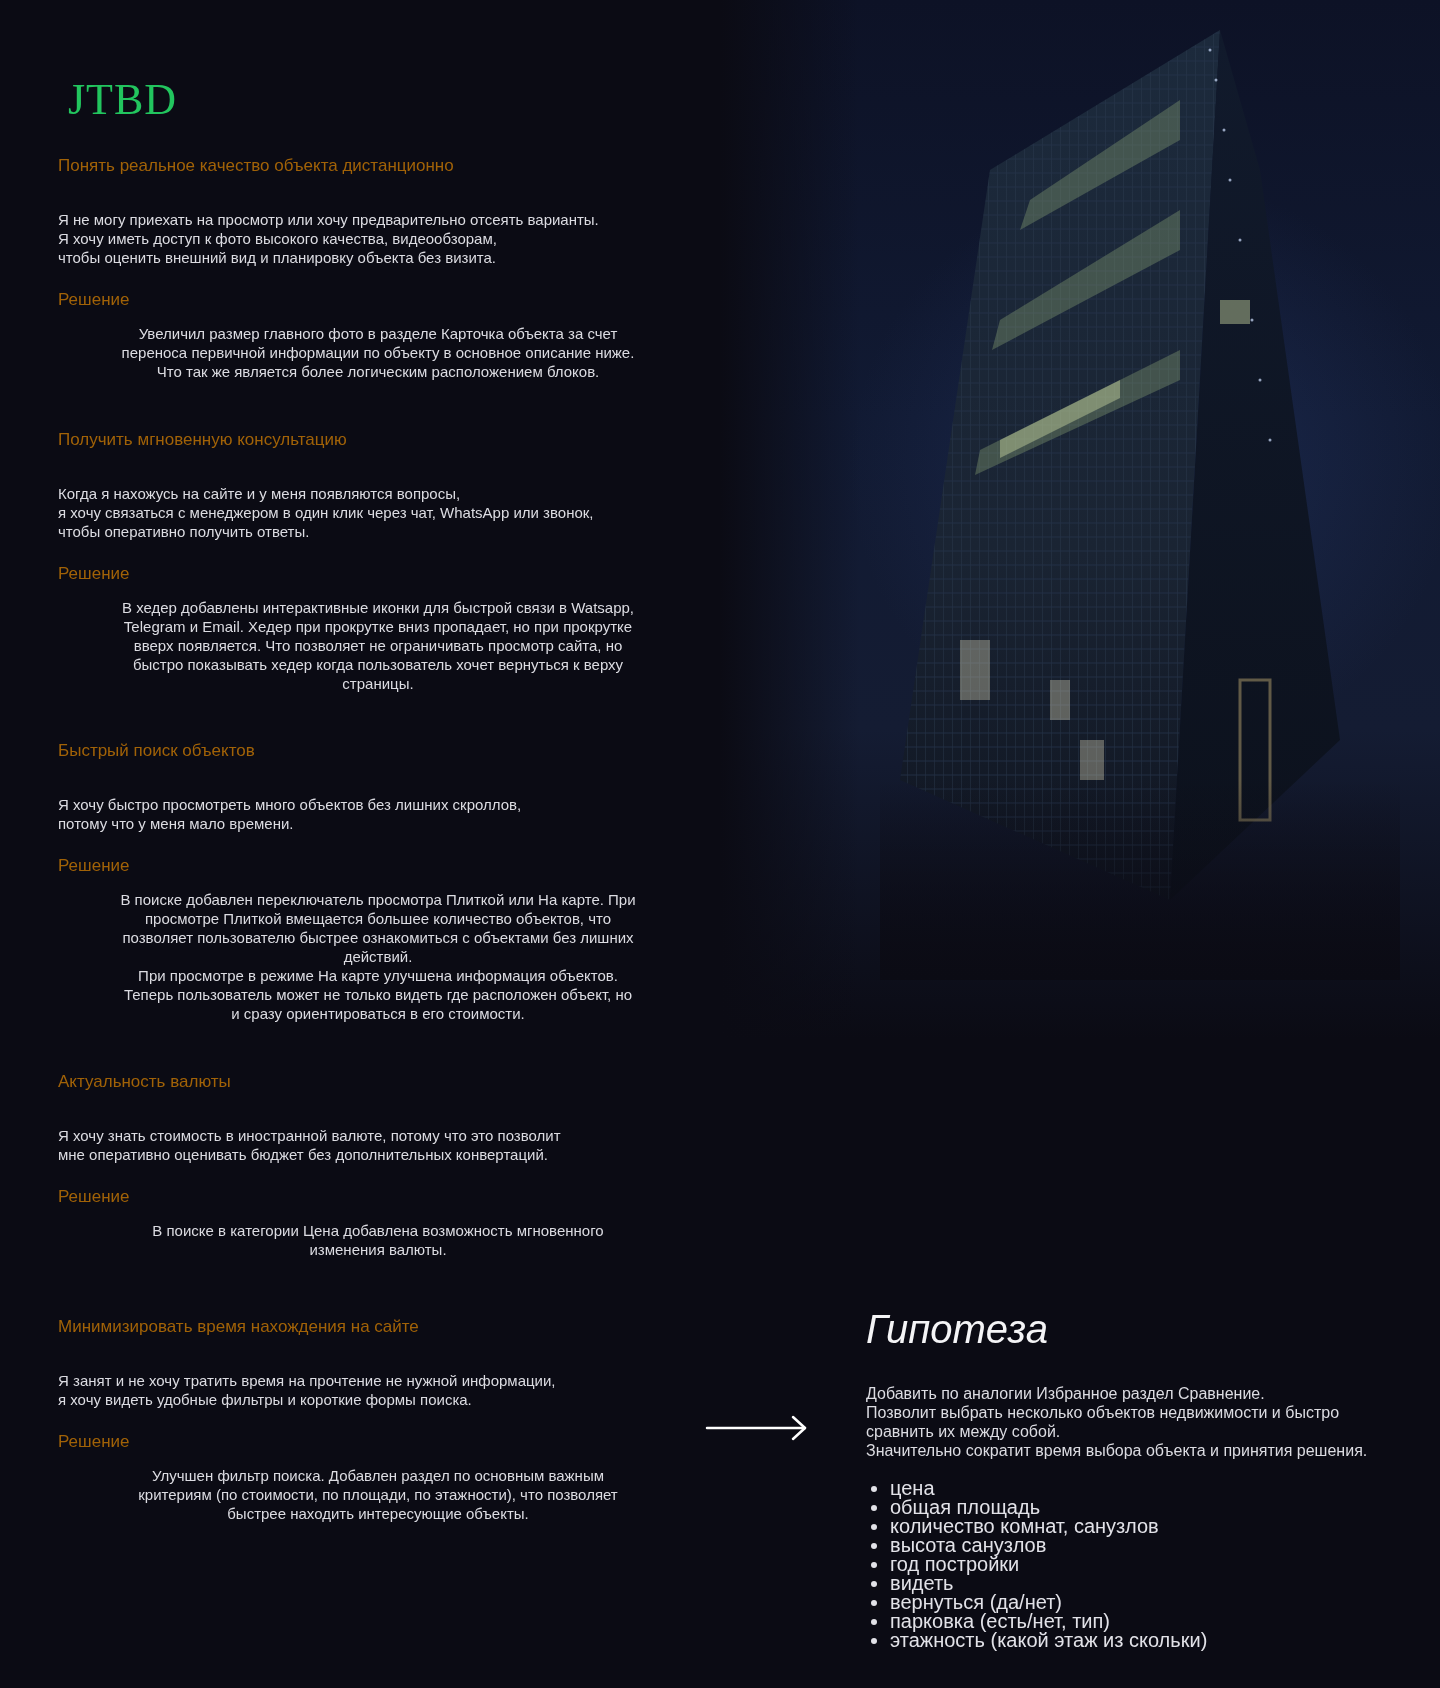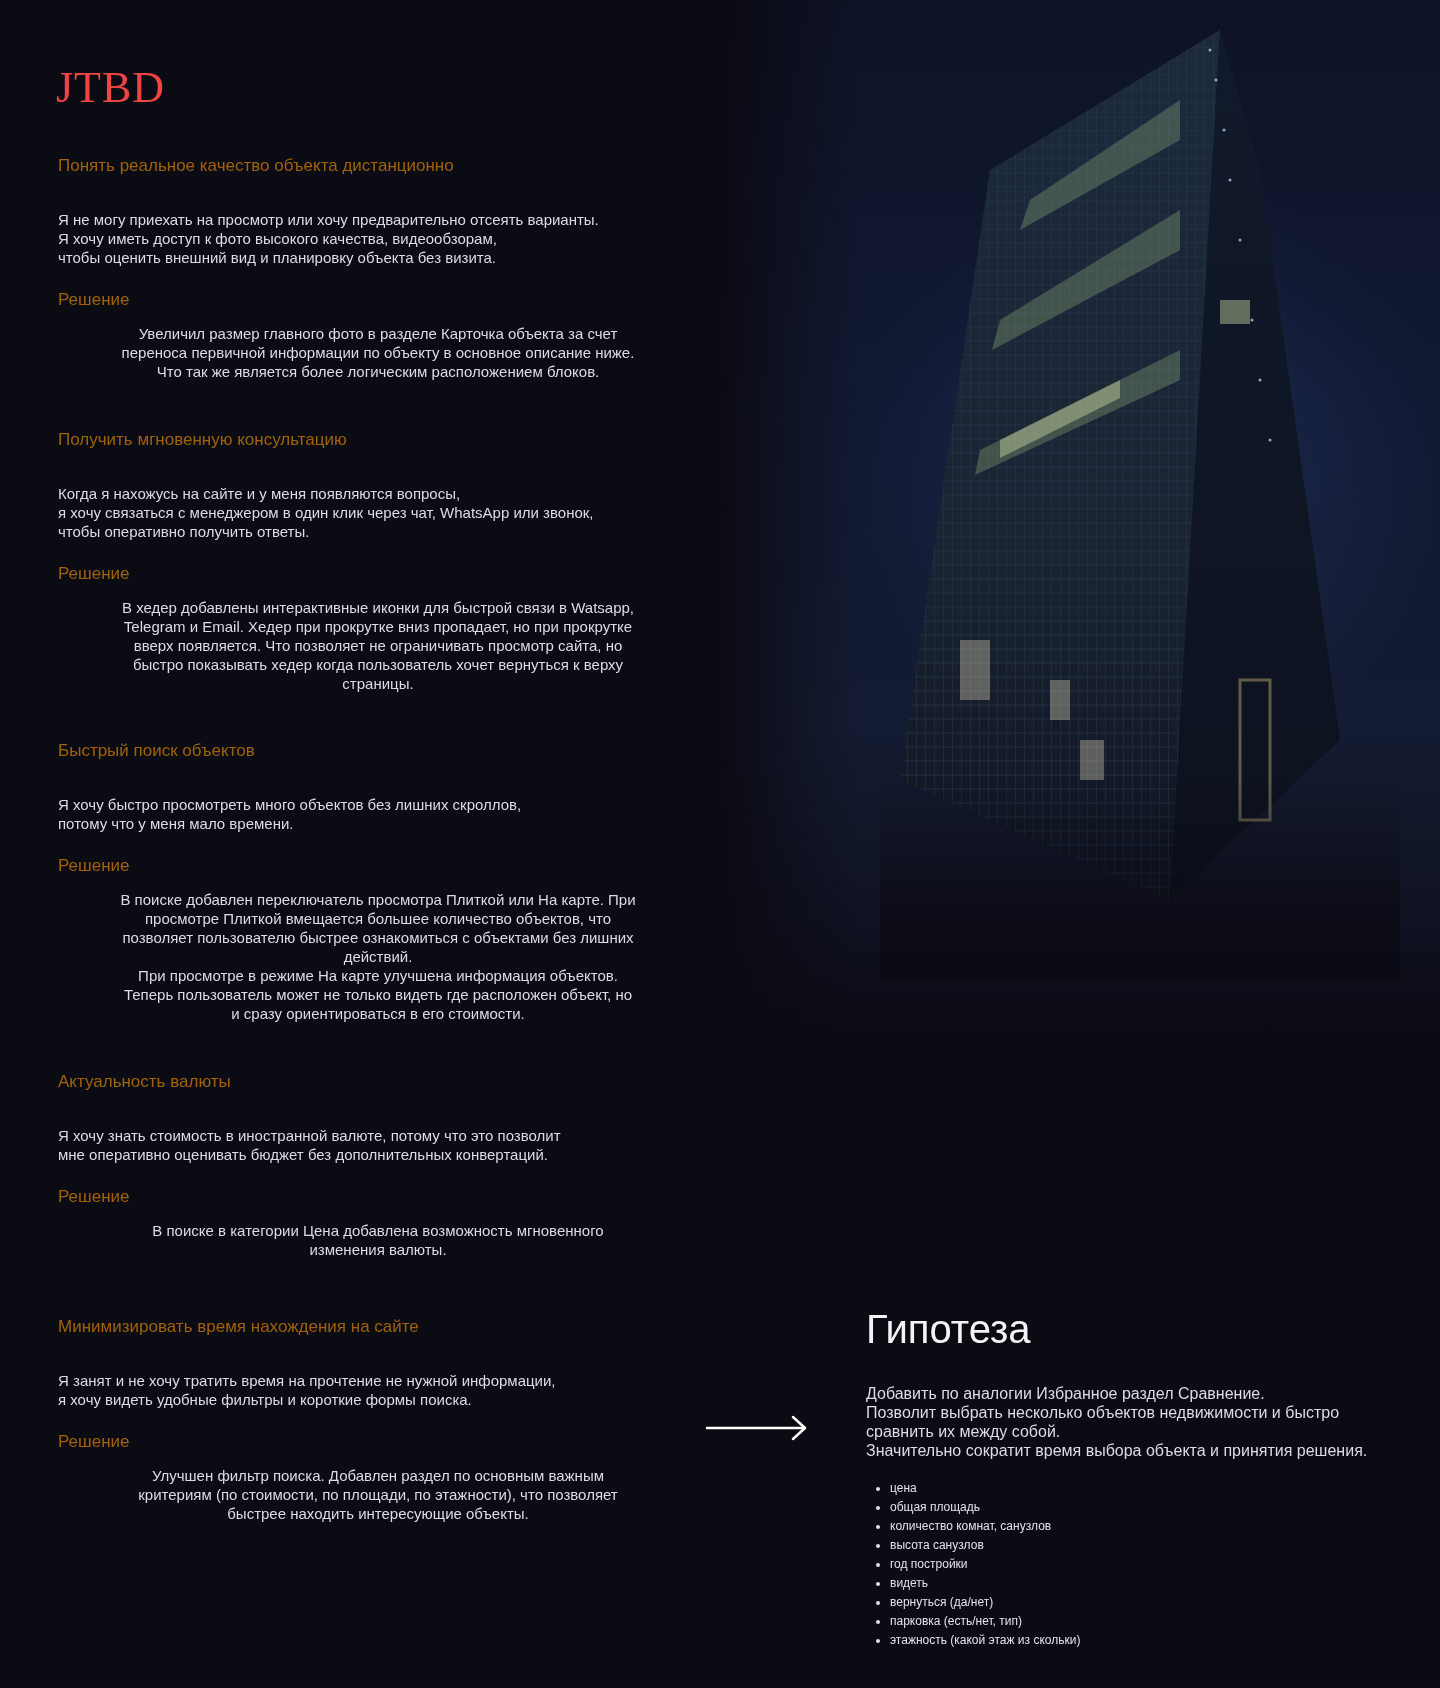--- a/index.html
+++ b/index.html
@@ -25,42 +25,42 @@
     background: linear-gradient(90deg, #0b0b14, rgba(11,11,20,0));
   }
   .tower {
     position: absolute;
     left: 880px; top: 20px;
     width: 520px; height: 960px;
   }
   .title {
     position: absolute; left: 56px; top: 62px;
     font-family: "Liberation Serif", "DejaVu Serif", serif;
-    font-size: 44px; color: #ef4444; letter-spacing: 1px;
-    margin: 0; font-weight: normal;
+    font-size: 44px; color: #22c55e; letter-spacing: 1px;
+    margin: 12px; font-weight: normal;
   }
   .block { position: absolute; left: 58px; width: 640px; }
   .block h2 {
     margin: 0; font-size: 17px; font-weight: normal; color: #a16207;
     line-height: 22px;
   }
   .block p {
     margin: 0; font-size: 15px; line-height: 19px; color: #dcdce2;
     white-space: pre-line;
   }
   .block .job { margin-top: 33px; }
   .block .sol-h { margin-top: 22px; }
   .block .sol { margin-top: 13px; text-align: center; }
   .arrow { position: absolute; left: 705px; top: 1414px; width: 104px; height: 28px; }
   .hyp { position: absolute; left: 866px; top: 1304px; width: 540px; }
-  .hyp h2 { margin: 0; font-size: 40px; font-weight: normal; color: #f4f4f6; line-height: 50px; }
+  .hyp h2 { margin: 0; font-size: 40px; font-weight: normal; color: #f4f4f6; line-height: 50px; font-style: italic; }
   .hyp p { margin: 0; font-size: 16px; line-height: 19px; color: #dcdce2; white-space: pre-line; }
   .hyp .p1 { margin-top: 30px; }
   .hyp .p2 { }
-  .hyp ul { margin: 19px 0 0 0; padding-left: 24px; font-size: 12px; line-height: 19px; color: #e2e2e8; }
+  .hyp ul { margin: 19px 0 0 0; padding-left: 24px; font-size: 20px; line-height: 19px; color: #e2e2e8; }
   .hyp li { margin: 0; }
 </style>
 </head>
 <body>
 
 <div class="hero"></div>
 <svg class="tower" viewBox="0 0 520 960" xmlns="http://www.w3.org/2000/svg">
   <defs>
     <linearGradient id="face" x1="0" y1="0" x2="0" y2="1">
       <stop offset="0" stop-color="#1c2a3c"></stop>

